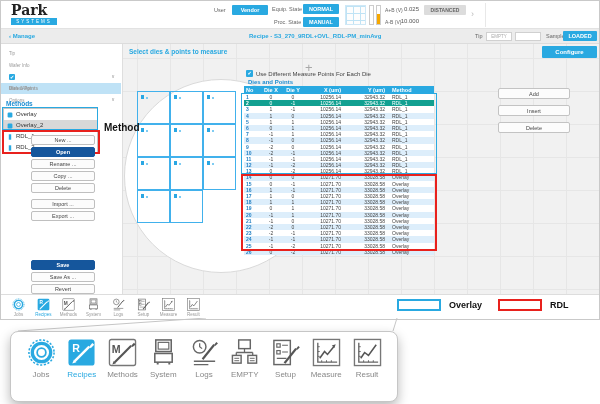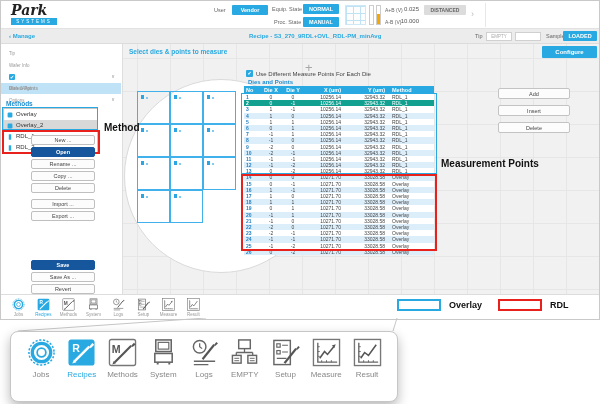--- a/index.html
+++ b/index.html
@@ -5,21 +5,21 @@
   html,body{margin:0;padding:0;width:600px;height:404px;background:#fff;font-family:"Liberation Sans",sans-serif}
   *{box-sizing:border-box}
   .abs{position:absolute}
   #app{position:absolute;left:0;top:0;width:600px;height:320px;background:#fff;border:1px solid #c9c9c9;overflow:hidden}
   
   .lbl{font-size:5.5px;color:#666;white-space:nowrap}
   .sm{font-size:5px}
   .val{font-size:6px;color:#555}
   .blue-btn{background:#29a9e1;color:#fff;border-radius:1px;font-size:5.5px;font-weight:bold;text-align:center;height:10px;line-height:10px;cursor:pointer}
   .gray-btn{background:#dcdcdc;color:#666;font-size:5px;font-weight:bold;text-align:center;height:10px;line-height:10px;border-radius:1px}
-  .logo-script{font-family:"DejaVu Serif",serif;font-style:italic;font-weight:bold;font-size:14px;line-height:13px;color:#222}
+  .logo-script{font-family:"DejaVu Serif",serif;font-weight:bold;font-size:14px;line-height:13px;color:#222}
   .logo-sub{background:#29a9e1;color:#fff;font-size:4.5px;letter-spacing:2px;text-align:center;width:46px;padding:1px 0;margin-top:1px}
   .stage{background-color:#fdfdfd;background-image:linear-gradient(#bfe3f5 1px,transparent 1px),linear-gradient(90deg,#bfe3f5 1px,transparent 1px);background-size:7px 7px;border:1px solid #cfe8f6}
   .vbar{width:5px;height:20px;border:1px solid #ccc;background:#fff}
   .vfill{position:absolute;bottom:0;left:0;right:0;height:55%;background:#f7a800}
   
   .blue-text{color:#29a9e1;font-size:6px;white-space:nowrap}
   .bold{font-weight:bold}
   .field{height:9px;background:#fff;border:1px solid #d0d0d0;font-size:4.5px;color:#aaa;text-align:center;line-height:8px}
   
   .treeitem{height:11px;line-height:11px;padding-left:8px;font-size:6.5px;color:#444;cursor:pointer}
@@ -467,21 +467,20 @@
           <span class="c1">0</span>
           <span class="c2">-2</span>
           <span class="c3">10271.70</span>
           <span class="c4">33028.58</span>
           <span class="c5">Overlay</span>
         </div>
       </div>
   </div>
   <div class="abs box-blue" style="left:240px;top:92px;width:196px;height:81px;border-width:1.5px"></div>
   <div class="abs box-red" style="left:240px;top:173px;width:196px;height:77px"></div>
-  <div class="abs ann-label" style="left:440px;top:157px">Measurement Points</div>
 
   <div id="pbtns" style="position:absolute;left:497px;top:87px;width:72px">
 
   <button class="pbtn">Add</button>
       <button class="pbtn">Insert</button>
       <button class="pbtn">Delete</button>
     </div>
 
   <div class="abs blue-btn" style="left:541px;top:45px;width:55px;height:12px;line-height:12px;font-size:6px">Configure</div>
 

